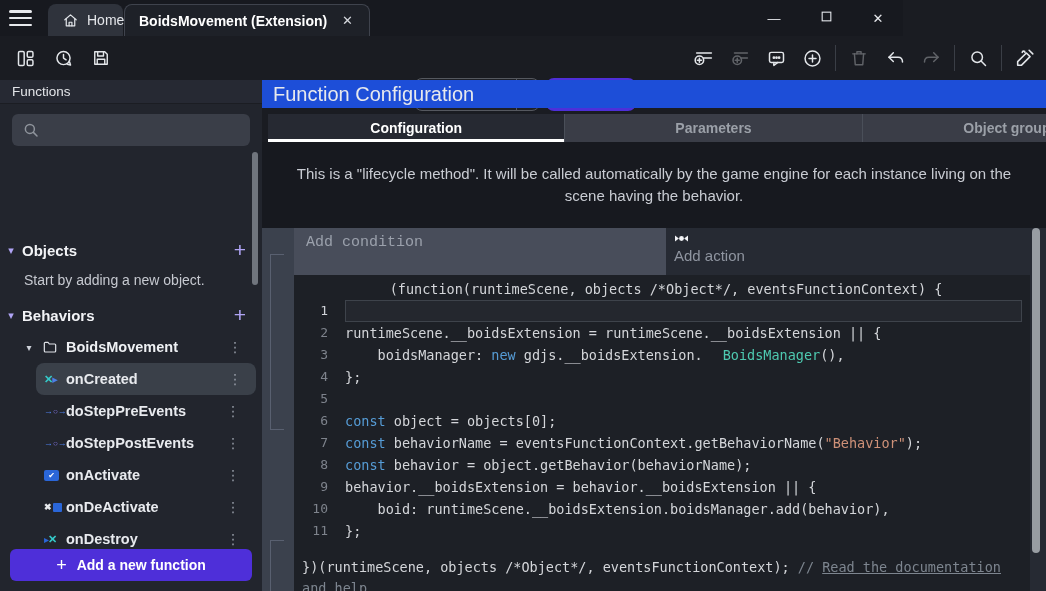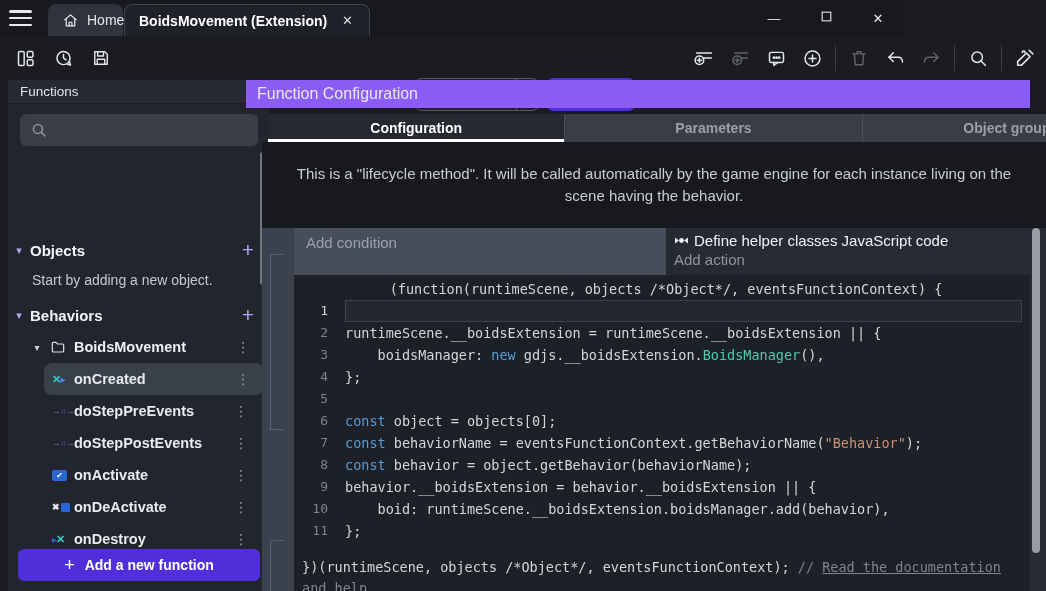--- a/index.html
+++ b/index.html
@@ -31,21 +31,21 @@
   .preview-group{position:absolute; left:414px; top:42px; height:33px; width:126px; display:flex; align-items:center; border:1px solid #55585f; border-radius:8px; background:#1e2026; cursor:pointer;}
   .preview-main{display:flex; align-items:center; gap:9px; padding:0 10px 0 13px; height:100%; flex:1;}
   .preview-label{font-weight:bold; font-size:13.5px; color:#fff;}
   .preview-caret{width:27px; height:100%; border-left:1px solid #55585f; display:flex; align-items:center; justify-content:center;}
   .share-btn{position:absolute; left:546px; top:42px; height:33px; width:90px; background:var(--accent); border-radius:8px; display:flex; align-items:center; justify-content:center; gap:8px; cursor:pointer;}
   .share-btn span{font-weight:bold; font-size:13.5px; color:#fff;}
   .tool-right{position:absolute; right:8px; top:9px; display:flex; align-items:center; gap:10px;}
   .tr-divider{width:1px; height:26px; background:#3a3e46;}
 
   
-  .sidebar{position:absolute; left:8px; top:80px; width:262px; height:511px; background:#22252d;}
+  .sidebar{position:absolute; left:0; top:80px; width:262px; height:511px; background:#22252d;}
   .sb-header{height:24px; line-height:24px; padding-left:12px; background:#262933; font-size:13.5px; color:#e2e4e8; border-bottom:1px solid #1b1d23;}
   .sb-search{position:absolute; left:12px; top:34px; width:238px; height:32px; background:#3a3e48; border-radius:6px; display:flex; align-items:center; gap:10px; padding:0 10px; cursor:text;}
   .sb-search input{background:transparent; border:none; outline:none; color:#dfe2e7; font-size:14.5px; width:180px; font-family:"Liberation Sans",sans-serif;}
   .sb-search input::placeholder{color:#9196a0;}
   .section-row{position:absolute; left:0; width:262px; height:32px; display:flex; align-items:center; cursor:pointer;}
   .sec-chevron{color:var(--lavender); font-size:11px; width:22px; text-align:center;}
   .sec-title{font-weight:bold; font-size:15px; color:#f2f3f6;}
   .sec-plus{margin-left:auto; margin-right:16px; color:var(--lavender); font-size:21px; font-weight:300; cursor:pointer;}
   .sb-empty{position:absolute; left:24px; top:192px; font-size:14px; color:#c6c9d0;}
   .group-row{position:absolute; left:0; top:252px; width:262px; height:30px; display:flex; align-items:center; cursor:pointer;}
@@ -58,47 +58,47 @@
   .fn-icon{width:22px; height:16px; display:flex; align-items:center; font-size:11px; flex:none;}
   .fn-label{font-weight:bold; font-size:14.5px; color:#e8eaee; white-space:nowrap;}
   .fn-row .kebab{margin-right:22px;}
   .fn-row.sel .kebab{margin-right:14px;}
   .add-fn-btn{position:absolute; left:10px; top:469px; width:242px; height:32px; background:var(--accent); border-radius:6px; display:flex; align-items:center; justify-content:center; gap:10px; cursor:pointer;}
   .add-fn-btn .plus{color:#fff; font-size:18px; font-weight:300;}
   .add-fn-btn .lbl{color:#fff; font-weight:bold; font-size:14px;}
   .sb-scroll{position:absolute; left:252px; top:72px; width:6px; height:133px; background:#70757d; border-radius:3px; cursor:grab;}
 
   
-  .main-header{position:absolute; left:246px; top:80px; width:784px; height:28px; background:#8b5cf6; font-size:16px; color:#e7e9ed; line-height:28px; padding-left:11px;}
+  .main-header{position:absolute; left:262px; top:80px; width:784px; height:28px; background:#1d4ed8; font-size:20px; color:#e7e9ed; line-height:28px; padding-left:11px;}
   .tabstrip{position:absolute; left:268px; top:114px; width:891px; height:28px; display:flex; background:#3a3d47;}
   .mtab{flex:1; display:flex; align-items:center; justify-content:center; font-weight:bold; font-size:14px; color:#9ba0a8; position:relative; cursor:pointer;}
   .mtab + .mtab{border-left:1px solid #4a4f59;}
   .mtab.active{background:#262932; color:#fff; border-left:none;}
   .mtab.active::after{content:""; position:absolute; left:0; right:0; bottom:0; height:3px; background:#fff;}
   .descr{position:absolute; left:262px; top:142px; width:784px; height:86px; background:#17191f; display:flex; align-items:center; justify-content:center;}
   .descr p{width:744px; text-align:center; font-size:15px; line-height:22px; color:#c9ccd3;}
 
   
   .events{position:absolute; left:262px; top:228px; width:784px; height:363px; background:#262a33;}
   .rail{position:absolute; left:0; top:0; width:32px; height:363px; background:#3b414d;}
   .bracket1{position:absolute; left:8px; top:26px; width:14px; height:176px; border-left:1px solid #596070; border-top:1px solid #596070; border-bottom:1px solid #596070;}
   .bracket2{position:absolute; left:8px; top:312px; width:14px; height:51px; border-left:1px solid #596070; border-top:1px solid #596070;}
-  .cond-cell{position:absolute; left:32px; top:0; width:372px; height:61px; background:#484d5a; padding:6px 0 0 12px; font-size:15px; color:#9ba1ac; cursor:pointer;}
+  .cond-cell{position:absolute; left:32px; top:0; width:372px; height:61px; background:#484d5a; padding:6px 0 0 12px; font-size:15px; color:#9ba1ac; cursor:pointer;font-family:Liberation Mono, monospace;}
   .act-cell{position:absolute; left:404px; top:0; width:626px; height:47px; background:#262a33; padding:4px 0 0 8px;}
   .act-title{display:flex; align-items:center; gap:5px; font-size:15px; color:#f2f3f6; cursor:pointer;}
   .act-add{font-size:15px; color:#8f95a0; margin-top:2px; cursor:pointer;}
   .codeblock{position:absolute; left:32px; top:47px; width:736px; height:316px; background:#1d2026; font-family:"DejaVu Sans Mono", monospace; font-size:13.5px; color:#d4d6da; cursor:text;}
   .code-header{padding:3px 0 0 8px; line-height:22px; white-space:pre;text-align:center;}
   .code-row{display:flex; height:22px; line-height:22px;}
   .gut{width:34px; text-align:right; color:#7e838c; flex:none; font-size:13px;}
   .code-row.current .gut{color:#d0d3d8;}
   .code-content{margin-left:17px; white-space:pre; flex:1; margin-right:8px;}
   .code-row.current .code-content{background:#24272e; border:1px solid #3e434b;}
   .tok-keyword{color:var(--tok-keyword);}
-  .tok-class{color:var(--tok-class);}
+  .tok-class{color:var(--tok-class);margin-left:20px;}
   .tok-string{color:var(--tok-string);}
   .tok-comment{color:var(--tok-comment);}
   .tok-link{color:var(--tok-comment); text-decoration:underline; cursor:pointer;}
   .code-footer{margin-top:15px; padding:0 16px 0 8px; line-height:21px;}
   .ev-scroll{position:absolute; left:770px; top:0; width:8px; height:325px; background:#989da3; border-radius:4px; cursor:grab;}
 </style>
 </head>
 <body>
 
 <div class="app">
@@ -385,21 +385,20 @@
       <span>Add condition</span>
     </div>
 
     <div class="act-cell">
       <div class="act-title">
         <svg width="15" height="13" viewBox="0 0 16 14" style="fill:#f2f3f6">
             <path d="M5.2 7L1 3.8v6.4z"></path>
             <circle cx="8" cy="7" r="2.6"></circle>
             <path d="M10.8 7L15 3.8v6.4z"></path>
           </svg>
-        <span>Define helper classes JavaScript code</span>
       </div>
       <div class="act-add">Add action</div>
     </div>
 
     <div class="codeblock">
       <div class="code-header">(function(runtimeScene, objects /*Object*/, eventsFunctionContext) {</div>
       <div id="code-lines">
           <div class="code-row current">
             <span class="gut">1</span>
             <span class="code-content"></span>

